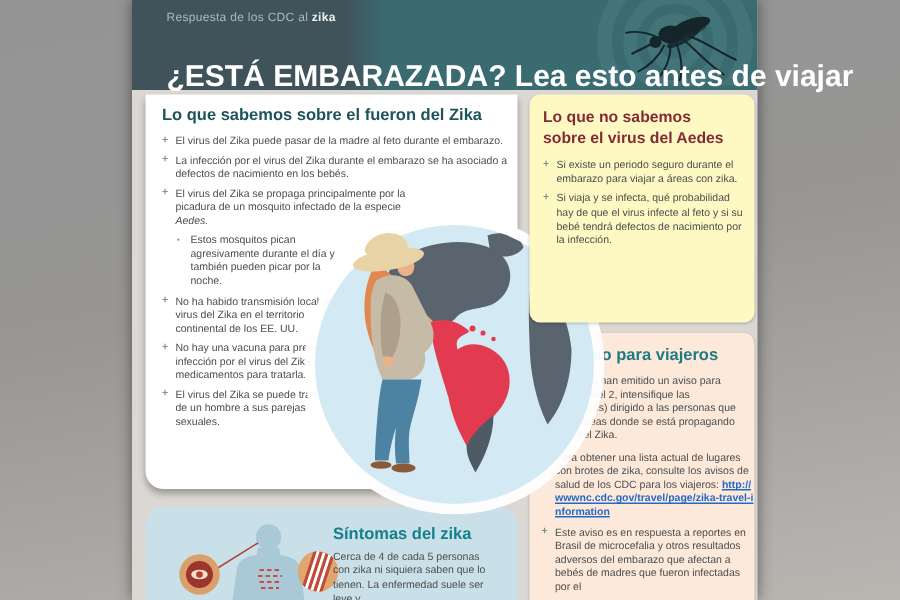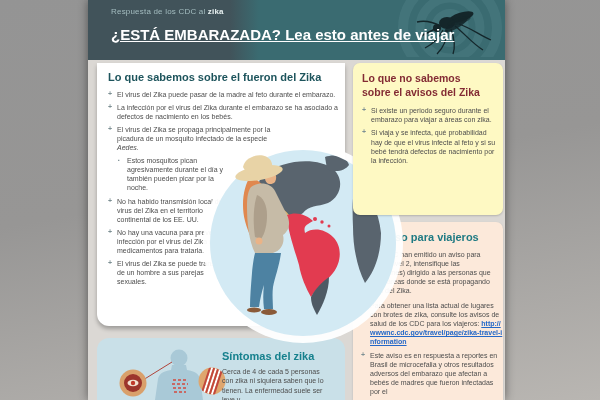--- a/index.html
+++ b/index.html
@@ -7,21 +7,21 @@
          background:linear-gradient(170deg,#949494 0%,#979695 45%,#b9b6b2 100%);
          font-family:"Liberation Sans",sans-serif;}
   .page{position:absolute;left:88px;top:0;width:417px;height:400px;
         background:#dbd8d4;box-shadow:0 0 9px rgba(0,0,0,.45);}
   
   .header{position:absolute;left:0;top:0;width:417px;height:60px;z-index:6;
           background:linear-gradient(90deg,#41535a 0%,#41535a 34%,#3a6b71 41%,#3a6b71 100%);}
   .header svg{position:absolute;right:0;top:0;}
   .eyebrow{position:absolute;left:23px;top:7px;font-size:8px;color:#a3bcbf;letter-spacing:.2px;}
   .eyebrow b{color:#e9f2f2;}
-  .h-title{position:absolute;left:23px;top:26px;font-size:15px;font-weight:bold;color:#ffffff;white-space:nowrap;text-decoration:underline;}
+  .h-title{position:absolute;left:23px;top:40px;font-size:20px;font-weight:bold;color:#ffffff;white-space:nowrap;}
   
   .panel{position:absolute;box-sizing:border-box;}
   .panel-white{left:9px;top:63px;width:248px;height:263px;background:#ffffff;
                border-radius:0 0 12px 12px;box-shadow:0 3px 4px rgba(0,0,0,.28);
                padding:8px 10px 0 11px;z-index:1;}
   .panel-pink{left:265px;top:63px;width:150px;height:152px;background:#fef9c3;
               border-radius:7px;padding:9px 8px 0 9px;z-index:4;box-shadow:0 1px 2px rgba(0,0,0,.18);}
   .panel-peach{left:265px;top:222px;width:150px;height:178px;background:#fce9da;
                border-radius:7px 7px 0 0;padding:9px 7px 0 8px;z-index:2;box-shadow:0 1px 2px rgba(0,0,0,.18);}
   .panel-blue{left:9px;top:338px;width:248px;height:62px;background:#c9e0e8;
@@ -124,21 +124,21 @@
         <ellipse cx="51" cy="167" rx="7" ry="2.5" fill="#8a5a38"></ellipse>
         <path d="M66,28 C72,28 75,33 72,39 C68,43 62,41 62,35 Z" fill="#eab387"></path>
         <ellipse cx="56" cy="30" rx="24" ry="7" transform="rotate(-10 56 30)" fill="#e8d3a6"></ellipse>
         <path d="M40,24 C42,12 62,8 68,18 C71,24 68,30 64,32 C54,36 44,32 40,24 Z" fill="#e8d3a6"></path>
       </g>
     </svg>
 
     <div class="panel panel-pink">
       <h2>
           <span style="display:block">Lo que no sabemos</span>
-          <span style="display:block">sobre el avisos del Zika</span>
+          <span style="display:block">sobre el virus del Aedes</span>
         </h2>
       <ul>
         <li><span class="mk">+</span><span>Si existe un periodo seguro durante el embarazo para viajar a áreas con zika.</span></li>
         <li><span class="mk">+</span><span>Si viaja y se infecta, qué probabilidad hay de que el virus infecte al feto y si su bebé tendrá defectos de nacimiento por la infección.</span></li>
       </ul>
     </div>
 
     <div class="panel panel-peach">
       <h2>Aviso para viajeros</h2>
       <p>Los CDC han emitido un aviso para viajeros (nivel 2, intensifique las precauciones) dirigido a las personas que viajen a áreas donde se está propagando el virus del Zika.</p>

